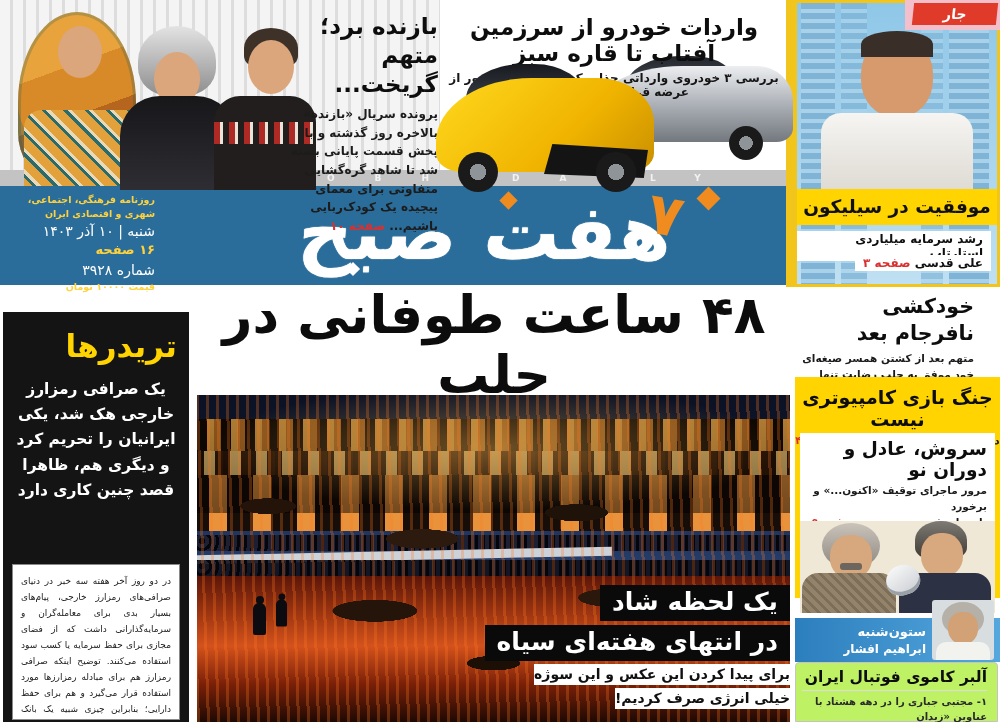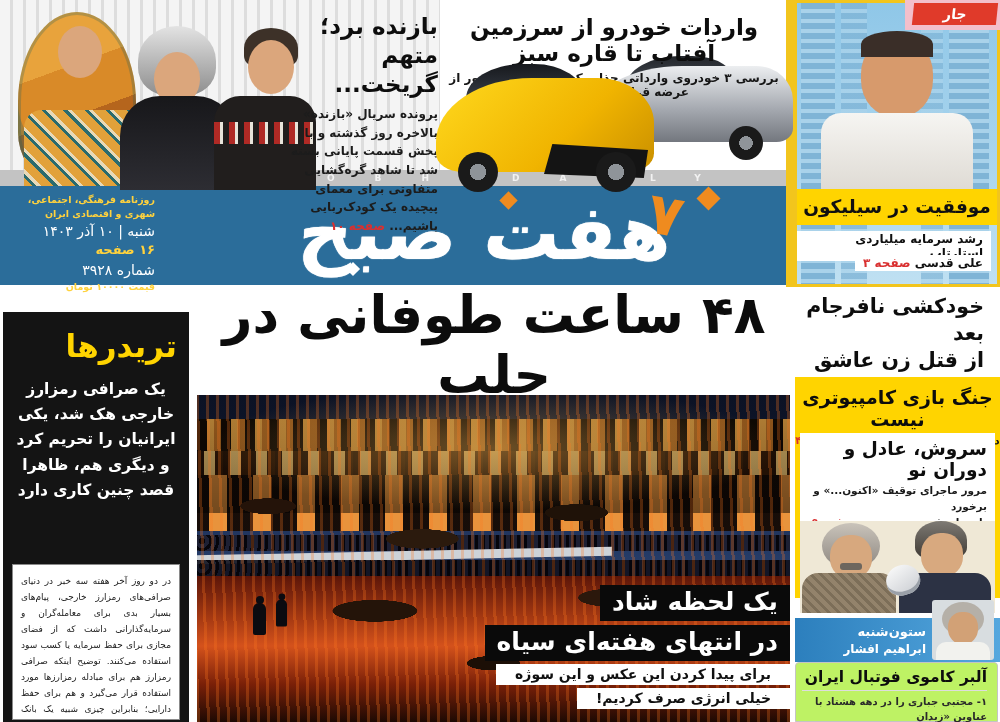--- a/index.html
+++ b/index.html
@@ -141,25 +141,25 @@
       radial-gradient(ellipse 52px 14px at 64% 36%,#1f1208 60%,rgba(0,0,0,0) 61%),
       radial-gradient(ellipse 70px 18px at 30% 66%,#241409 60%,rgba(0,0,0,0) 61%),
       radial-gradient(ellipse 56px 15px at 70% 62%,#2b180c 60%,rgba(0,0,0,0) 61%),
       radial-gradient(ellipse 44px 12px at 50% 82%,#1c0f06 60%,rgba(0,0,0,0) 61%),
       repeating-linear-gradient(88deg,rgba(255,120,30,.28) 0 3px,rgba(0,0,0,0) 3px 10px); }
   .fig { position:absolute; width:13px; height:32px; background:#0b0b10; border-radius:6px 6px 2px 2px; }
   .fig::before { content:""; position:absolute; left:3px; top:-7px; width:8px; height:8px; border-radius:50%; background:#0b0b10; }
   .f1 { left:56px; top:208px; } .f2 { left:78px; top:202px; transform:scale(.85); }
   .caption { position:absolute; right:0; top:186px; display:flex; flex-direction:column; align-items:flex-end; z-index:5; }
   .cap-black { background:#0a0a0a; color:#fff; font-size:25px; font-weight:900; padding:2px 12px 5px; margin-top:4px; direction:rtl; white-space:nowrap; }
-  .cap-white { background:#fff; color:#101010; font-size:14px; font-weight:800; padding:2px 19px 3px; margin-top:3px; direction:rtl; white-space:nowrap; }
+  .cap-white { background:#fff; color:#101010; font-size:14px; font-weight:800; padding:2px 0 3px; margin-top:3px; direction:rtl; white-space:nowrap; }
 
   
   .rc-story1 { position:absolute; left:795px; top:287px; width:205px; height:90px; background:#fff;
-    padding:6px 16px 0 4px; direction:rtl; text-align:right; }
+    padding:6px 26px 0 4px; direction:rtl; text-align:right; }
   .s1-h { font-size:20.5px; font-weight:900; color:#0d0d0d; line-height:1.32; }
   .s1-sub { margin-top:4px; font-size:10.5px; font-weight:700; color:#1a1a1a; line-height:1.5; }
   .rc-yellow { position:absolute; left:795px; top:377px; width:205px; height:221px; background:#ffd400; }
   .s2-h { padding-top:9px; text-align:center; font-size:19px; font-weight:900; color:#0d0d0d; direction:rtl; }
   .s2-sub { text-align:center; font-size:10.5px; font-weight:700; color:#161616; margin-top:4px; direction:rtl; }
   .rc-card { position:absolute; left:5px; top:56px; width:195px; height:180px; background:#fff;
     padding:5px 8px 0 8px; direction:rtl; text-align:right; }
   .s3-h { font-size:18.5px; font-weight:900; color:#0d0d0d; }
   .s3-sub { margin-top:3px; font-size:10.5px; font-weight:700; color:#1a1a1a; line-height:1.5; }
   .card-photo { position:absolute; left:0; right:0; bottom:0; height:92px; background:#efe8d6; overflow:hidden; }
@@ -299,21 +299,20 @@
       <div class="cap-black">یک لحظه شاد</div>
       <div class="cap-black">در انتهای هفته‌ای سیاه</div>
       <div class="cap-white">برای پیدا کردن این عکس و این سوژه</div>
       <div class="cap-white">خیلی انرژی صرف کردیم!</div>
     </figcaption>
   </figure>
 
   <section class="rc-story1">
     <div class="s1-h">
       <div>خودکشی نافرجام بعد</div>
-      <div>از قتل زن عاشق</div>
     </div>
     <div class="s1-sub"><span>متهم بعد از کشتن همسر صیغه‌ای خود موفق به جلب رضایت تنها ولی دم پرونده شد </span><span class="ref">صفحه ۱۳</span></div>
   </section>
 
   <section class="rc-yellow">
     <div class="s2-h">جنگ بازی کامپیوتری نیست</div>
     <div class="s2-sub"><span>درباره هیجان و انحصار و امباپه </span><span class="ref">صفحه ۴</span></div>
     <div class="rc-card">
       <div class="s3-h">سروش، عادل و دوران نو</div>
       <div class="s3-sub">

